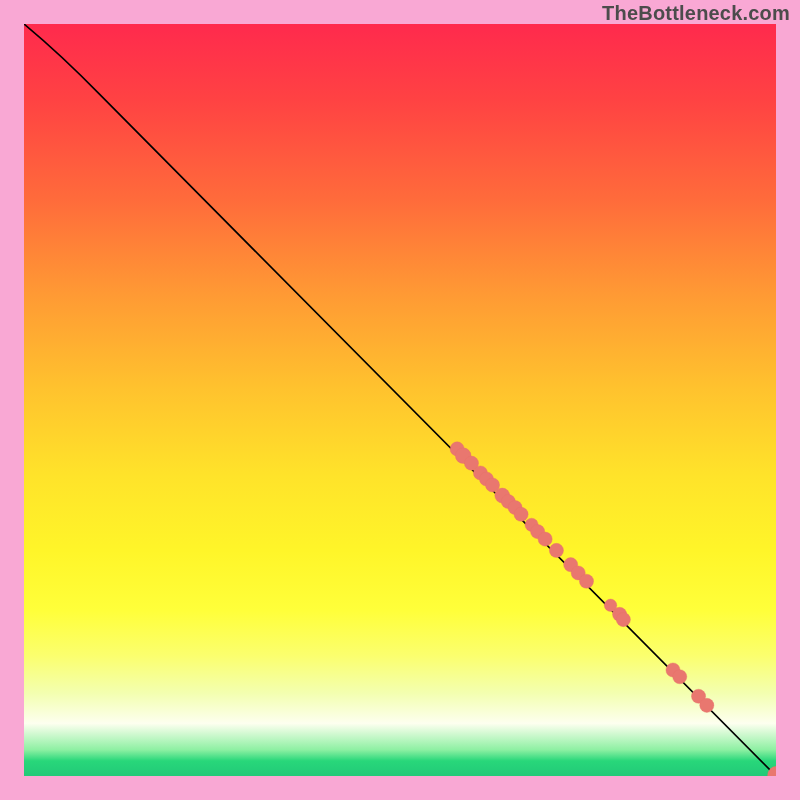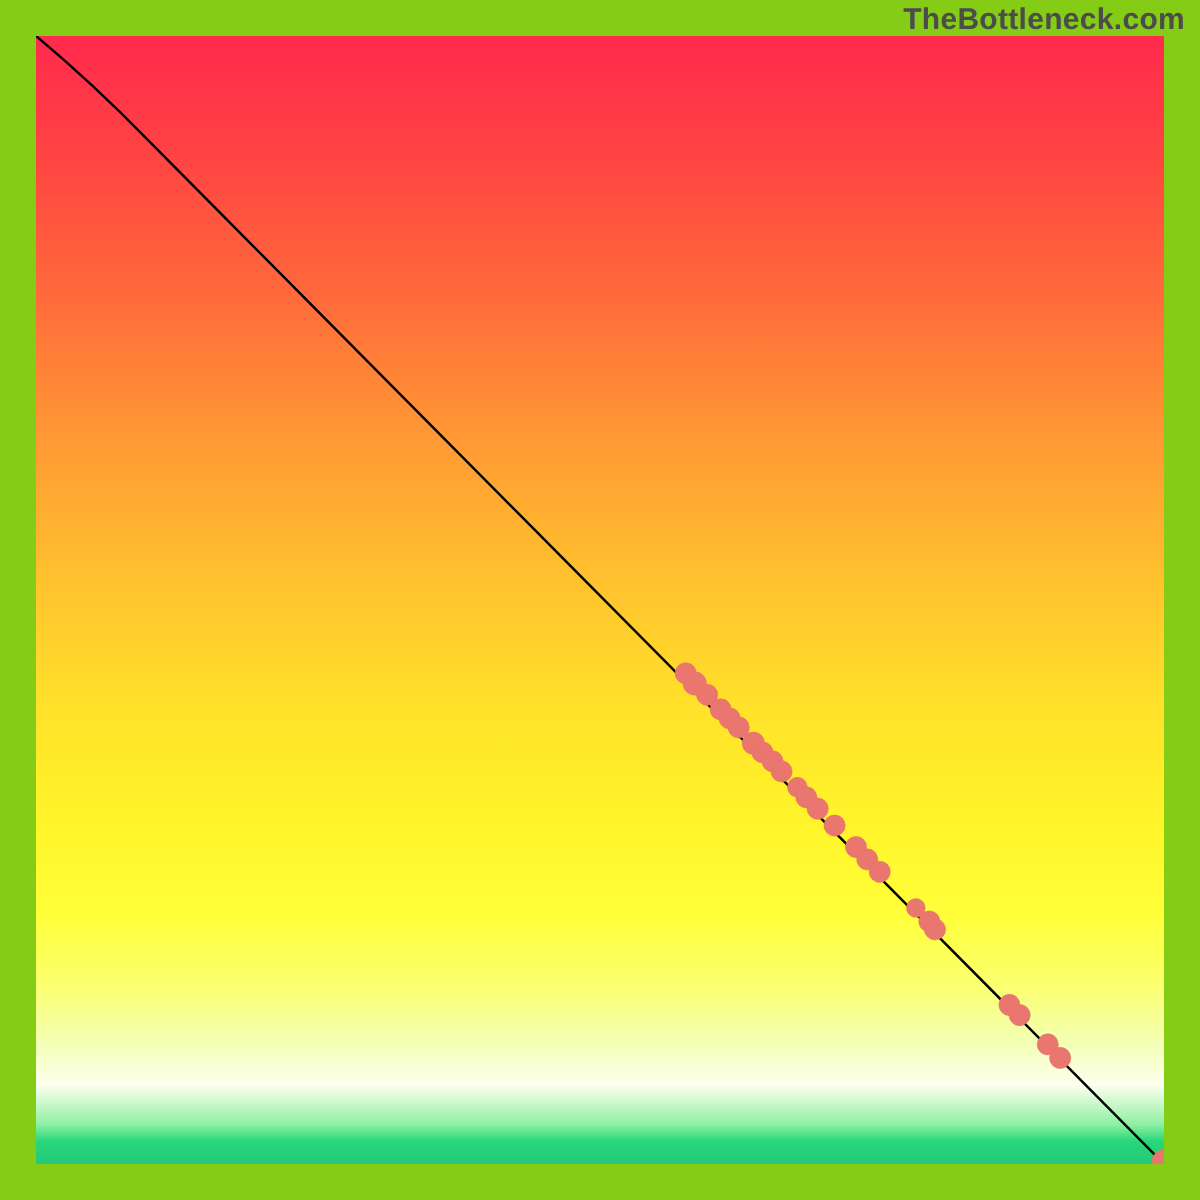--- a/index.html
+++ b/index.html
@@ -8,21 +8,21 @@
     width: 800px;
     height: 800px;
     background: #000;
     font-family: Arial, Helvetica, sans-serif;
     overflow: hidden;
   }
   .frame {
     width: 800px;
     height: 800px;
     position: relative;
-    background: #84cc16;
+    background: #f9a8d4;
   }
   .plot {
     position: absolute;
     left: 24px;
     top: 24px;
     width: 752px;
     height: 752px;
     background: linear-gradient(
       to bottom,
       #ff2a4d 0%,

